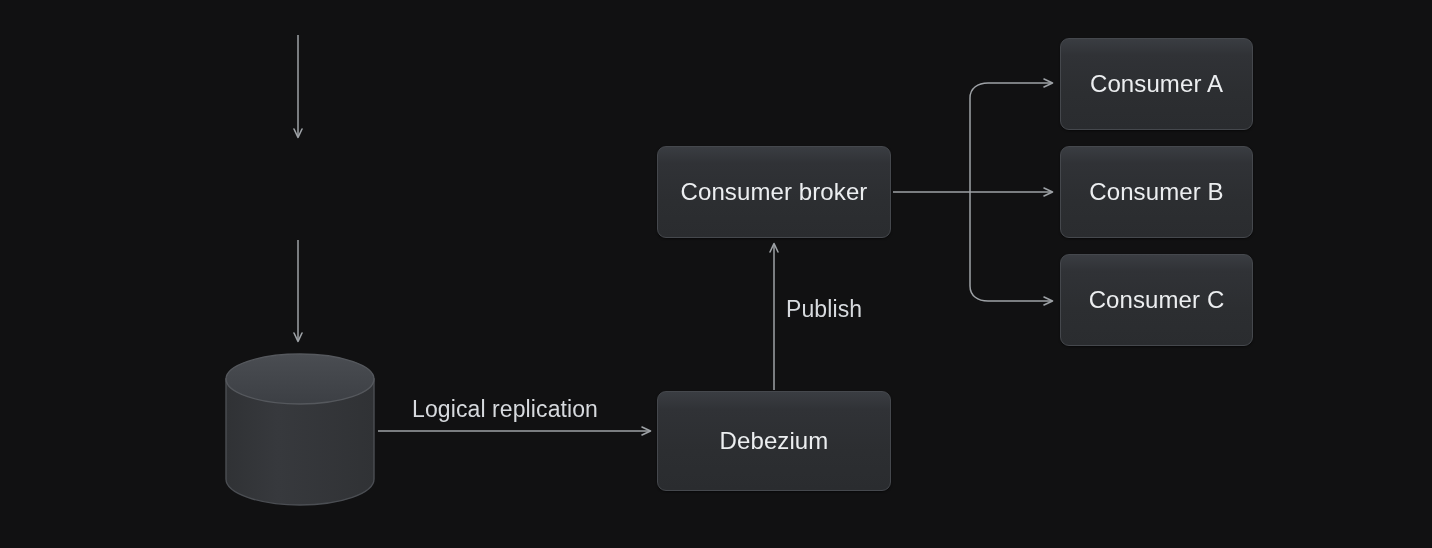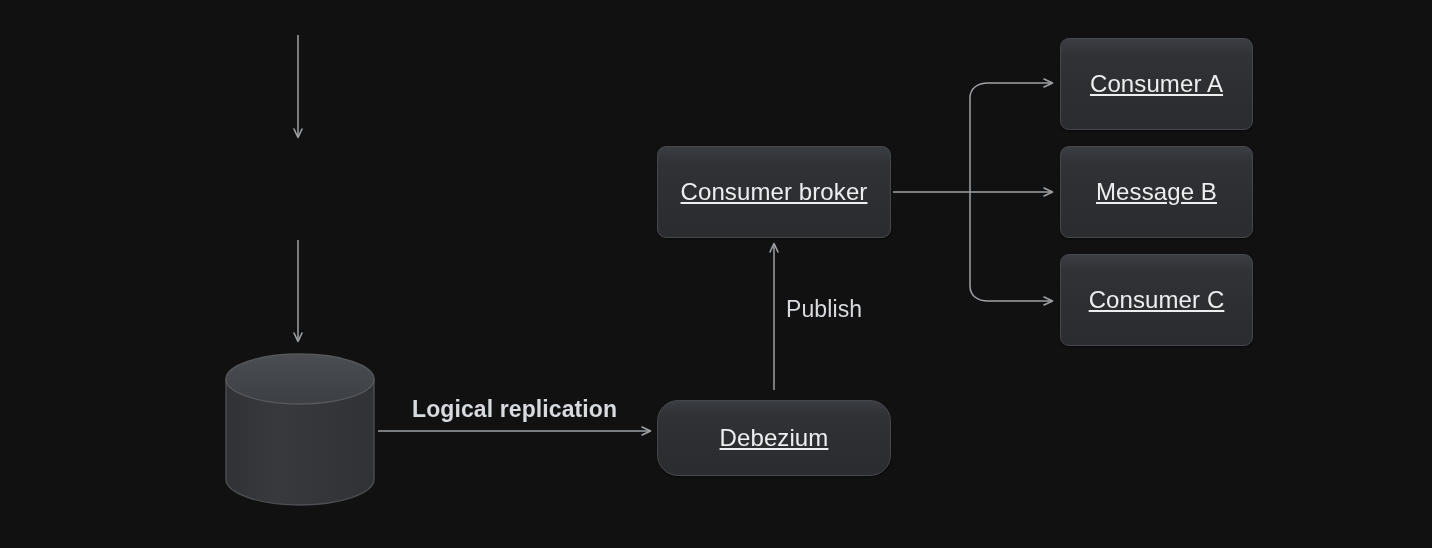--- a/index.html
+++ b/index.html
@@ -29,21 +29,20 @@
     border-radius: 9px;
     background: linear-gradient(180deg, #3a3d42 0%, #303236 18%, #2c2e31 60%, #2a2c2f 100%);
     border: 1px solid #45484d;
     display: flex;
     align-items: center;
     justify-content: center;
     color: #eceef0;
     font-size: 24px;
     letter-spacing: 0.1px;
     box-shadow: 0 1px 2px rgba(0,0,0,0.5);
-    text-decoration: underline;
   }
   .edge-label {
     position: absolute;
     color: #d7dade;
     font-size: 23px;
     white-space: nowrap;
     letter-spacing: 0.1px;
   }
   .db-wrap {
     position: absolute;
@@ -90,36 +89,36 @@
         <linearGradient id="cylTop" x1="0" y1="0" x2="0" y2="1">
           <stop offset="0%" stop-color="#4a4d52"></stop>
           <stop offset="100%" stop-color="#3c3f44"></stop>
         </linearGradient>
       </defs>
       <path d="M 4 26 L 4 126 A 74 26 0 0 0 152 126 L 152 26 Z" fill="url(#cylBody)" stroke="#4b4e53" stroke-width="1.4"></path>
       <ellipse cx="78" cy="26" rx="74" ry="25" fill="url(#cylTop)" stroke="#55585d" stroke-width="1.4"></ellipse>
     </svg>
   </div>
 
-  <div class="node" style="left:657px; top:400px; width:234px; height:76px;border-radius:21px;">
+  <div class="node" style="left:657px; top:391px; width:234px; height:100px;">
     <span>Debezium</span>
   </div>
 
   <div class="node" style="left:657px; top:146px; width:234px; height:92px;">
     <span>Consumer broker</span>
   </div>
 
   <div class="node" style="left:1060px; top:38px; width:193px; height:92px;">
     <span>Consumer A</span>
   </div>
   <div class="node" style="left:1060px; top:146px; width:193px; height:92px;">
-    <span>Message B</span>
+    <span>Consumer B</span>
   </div>
   <div class="node" style="left:1060px; top:254px; width:193px; height:92px;">
     <span>Consumer C</span>
   </div>
 
 
-  <div class="edge-label" style="left:412px; top:396px;font-weight:bold;">Logical replication</div>
+  <div class="edge-label" style="left:412px; top:396px;">Logical replication</div>
 
   <div class="edge-label" style="left:786px; top:296px;">Publish</div>
 
 </div>
 
 </body></html>

